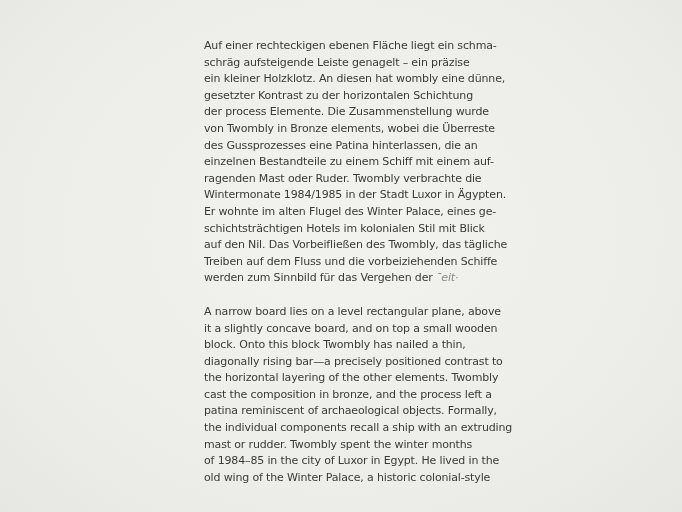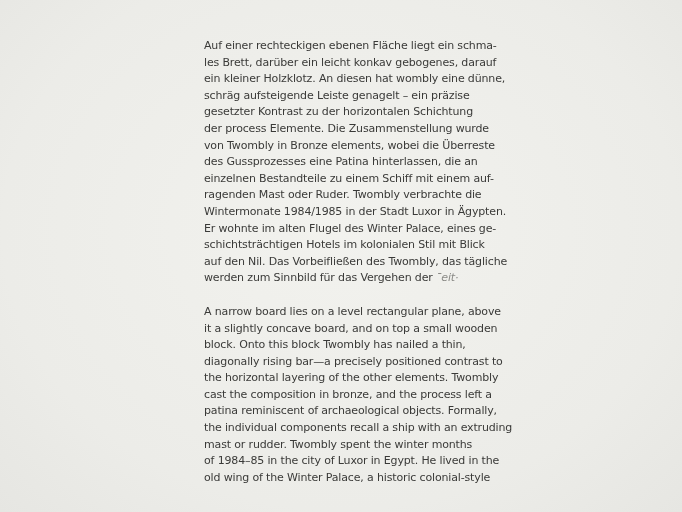--- a/index.html
+++ b/index.html
@@ -40,33 +40,33 @@
       color: #8a8a86;
       font-style: italic;
     }
   </style>
 </head>
 <body>
 
 <div class="label-panel">
   <div class="text-block german">
     <span class="line">Auf einer rechteckigen ebenen Fläche liegt ein schma-</span>
-    <span class="line">les Brett, darüber ein leicht konkav gebogenes, darauf</span>
+    <span class="line">schräg aufsteigende Leiste genagelt – ein präzise</span>
     <span class="line">ein kleiner Holzklotz. An diesen hat   wombly eine dünne,</span>
-    <span class="line">schräg aufsteigende Leiste genagelt – ein präzise</span>
     <span class="line">gesetzter Kontrast zu der horizontalen Schichtung</span>
     <span class="line">der process Elemente. Die Zusammenstellung wurde</span>
     <span class="line">von Twombly in Bronze elements, wobei die Überreste</span>
     <span class="line">des Gussprozesses eine Patina hinterlassen, die an</span>
     <span class="line">einzelnen Bestandteile zu einem Schiff mit einem auf-</span>
     <span class="line">ragenden Mast oder Ruder. Twombly verbrachte die</span>
     <span class="line">Wintermonate 1984/1985 in der Stadt Luxor in Ägypten.</span>
     <span class="line">Er wohnte im alten Flugel des Winter Palace, eines ge-</span>
     <span class="line">schichtsträchtigen Hotels im kolonialen Stil mit Blick</span>
     <span class="line">auf den Nil. Das Vorbeifließen des Twombly, das tägliche</span>
+    <span class="line">Treiben auf dem Fluss und die vorbeiziehenden Schiffe</span>
     <span class="line"><span>werden zum Sinnbild für das Vergehen der </span><span class="faded">¯eit·</span></span>
   </div>
 
   <div class="text-block english">
     <span class="line">A narrow board lies on a level rectangular plane, above</span>
     <span class="line">it a slightly concave board, and on top a small wooden</span>
     <span class="line">block. Onto this block Twombly has nailed a thin,</span>
     <span class="line">diagonally rising bar—a precisely positioned contrast to</span>
     <span class="line">the horizontal layering of the other elements. Twombly</span>
     <span class="line">cast the composition in bronze, and the process left a</span>

